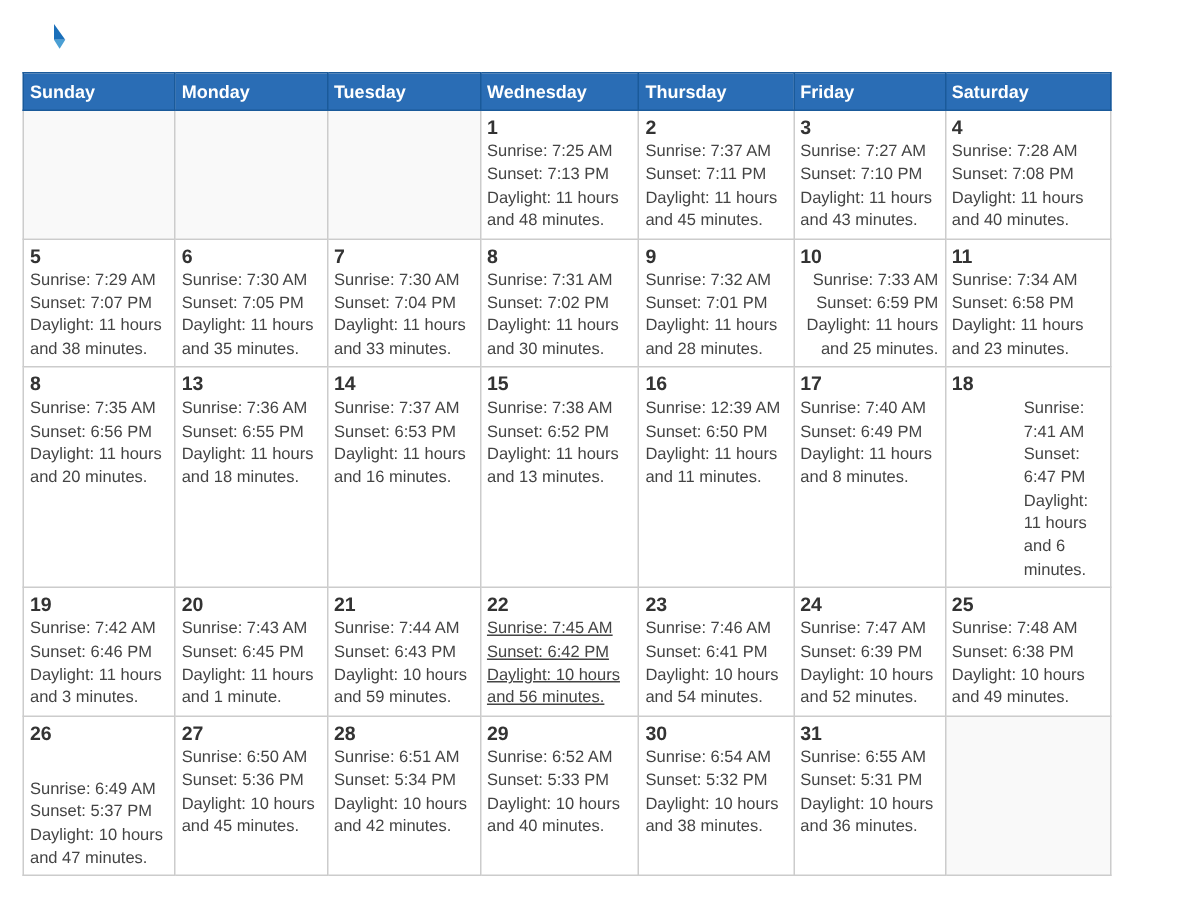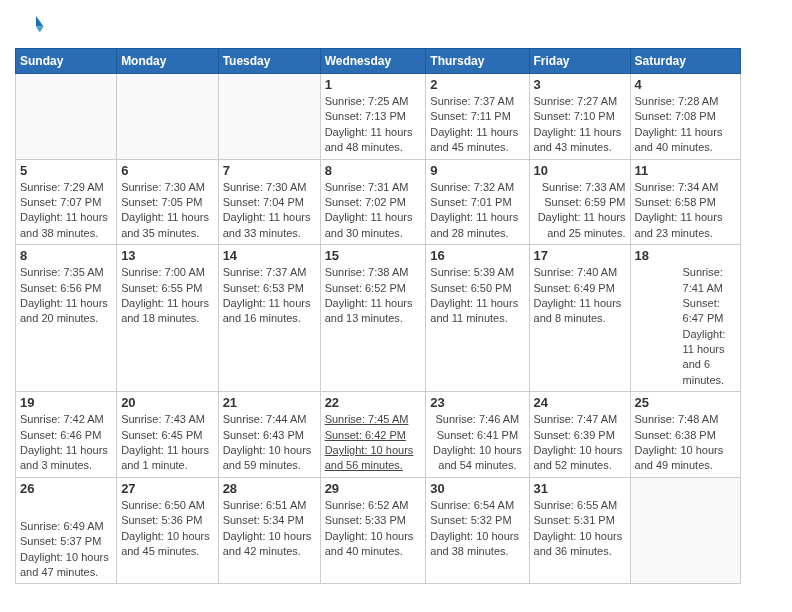--- a/index.html
+++ b/index.html
@@ -211,42 +211,42 @@
         <tr>
           <td>
             <div class="day-number">8</div>
             <div class="day-info" style="white-space: pre-line;">Sunrise: 7:35 AM
 Sunset: 6:56 PM
 Daylight: 11 hours
 and 20 minutes.</div>
           </td>
           <td>
             <div class="day-number">13</div>
-            <div class="day-info" style="white-space: pre-line;">Sunrise: 7:00 AM
+            <div class="day-info" style="white-space: pre-line;">Sunrise: 7:36 AM
 Sunset: 6:55 PM
 Daylight: 11 hours
 and 18 minutes.</div>
           </td>
           <td>
             <div class="day-number">14</div>
             <div class="day-info" style="white-space: pre-line;">Sunrise: 7:37 AM
 Sunset: 6:53 PM
 Daylight: 11 hours
 and 16 minutes.</div>
           </td>
           <td>
             <div class="day-number">15</div>
             <div class="day-info" style="white-space: pre-line;">Sunrise: 7:38 AM
 Sunset: 6:52 PM
 Daylight: 11 hours
 and 13 minutes.</div>
           </td>
           <td>
             <div class="day-number">16</div>
-            <div class="day-info" style="white-space: pre-line;">Sunrise: 5:39 AM
+            <div class="day-info" style="white-space: pre-line;">Sunrise: 12:39 AM
 Sunset: 6:50 PM
 Daylight: 11 hours
 and 11 minutes.</div>
           </td>
           <td>
             <div class="day-number">17</div>
             <div class="day-info" style="white-space: pre-line;">Sunrise: 7:40 AM
 Sunset: 6:49 PM
 Daylight: 11 hours
 and 8 minutes.</div>
@@ -283,21 +283,21 @@
           </td>
           <td>
             <div class="day-number">22</div>
             <div class="day-info" style="white-space: pre-line; text-decoration: underline;">Sunrise: 7:45 AM
 Sunset: 6:42 PM
 Daylight: 10 hours
 and 56 minutes.</div>
           </td>
           <td>
             <div class="day-number">23</div>
-            <div class="day-info" style="white-space: pre-line; text-align: center;">Sunrise: 7:46 AM
+            <div class="day-info" style="white-space: pre-line;">Sunrise: 7:46 AM
 Sunset: 6:41 PM
 Daylight: 10 hours
 and 54 minutes.</div>
           </td>
           <td>
             <div class="day-number">24</div>
             <div class="day-info" style="white-space: pre-line;">Sunrise: 7:47 AM
 Sunset: 6:39 PM
 Daylight: 10 hours
 and 52 minutes.</div>

